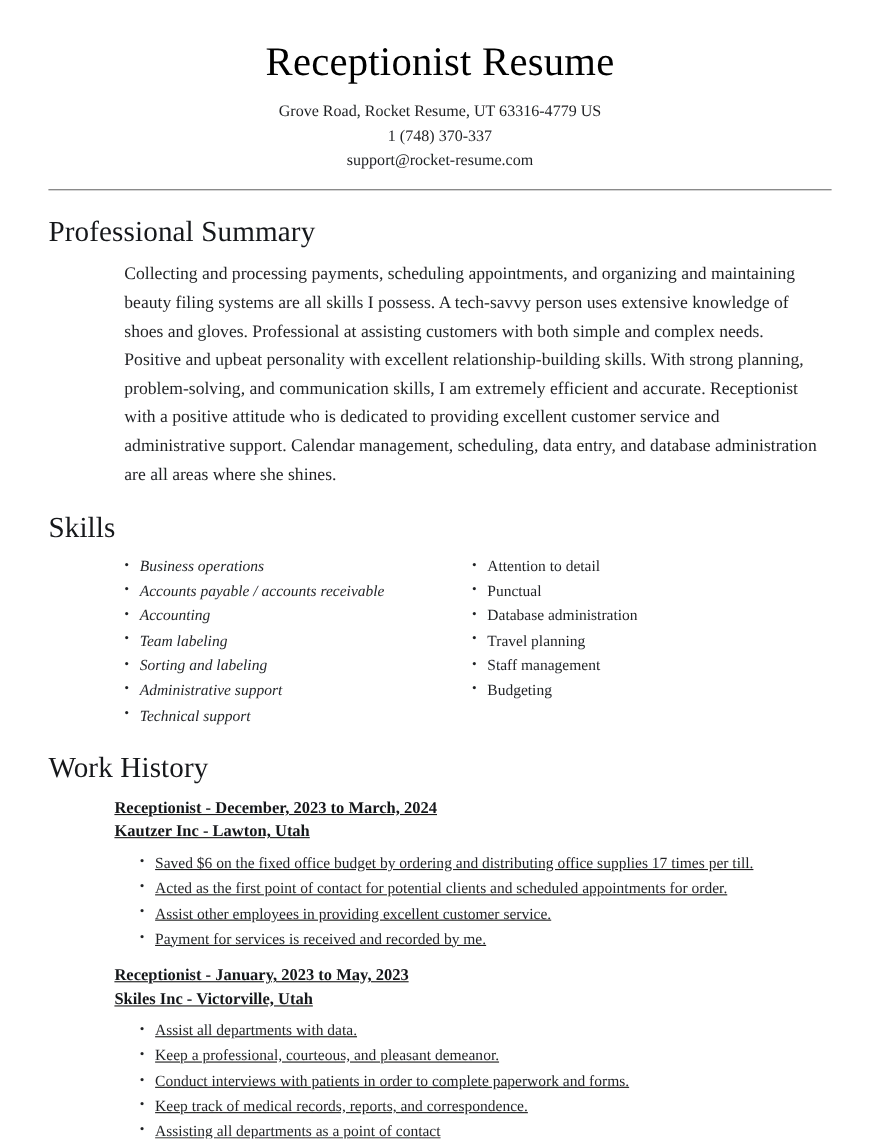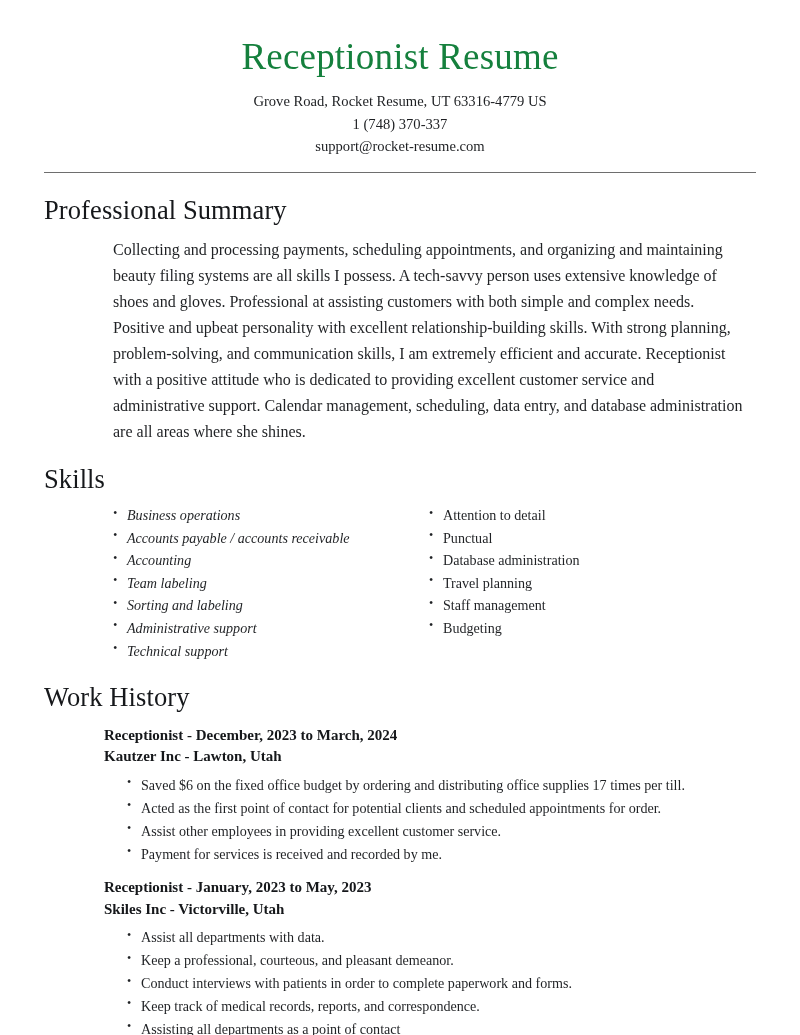--- a/index.html
+++ b/index.html
@@ -25,21 +25,21 @@
 
   
   .doc-title {
     text-align: center;
     font-size: 37px;
     font-weight: 400;
     letter-spacing: 0.2px;
     margin: 0;
     padding-top: 36px;
     line-height: 1.12;
-    color: #15803d;
+    color: #000000;
   }
   .contact-block {
     text-align: center;
     margin-top: 13px;
     font-size: 14.6px;
     line-height: 1.52;
     color: #1d1f22;
   }
   .contact-line { display: block; }
 
@@ -101,21 +101,21 @@
     content: "\2022";
     position: absolute;
     left: 0;
     top: -0.5px;
     font-size: 12px;
     color: #1f2124;
   }
 
   
   .jobs { margin-top: 8px; }
-  .job { margin-top: 14px; }
+  .job { margin-top: 14px; text-decoration: underline; }
   .job:first-child { margin-top: 11px; }
   .job-line {
     margin-left: 104px;
     font-size: 15px;
     line-height: 1.43;
     color: #15171a;
     font-weight: 600;
   }
   .job-bullets {
     margin: 8px 45px 0 127px;

